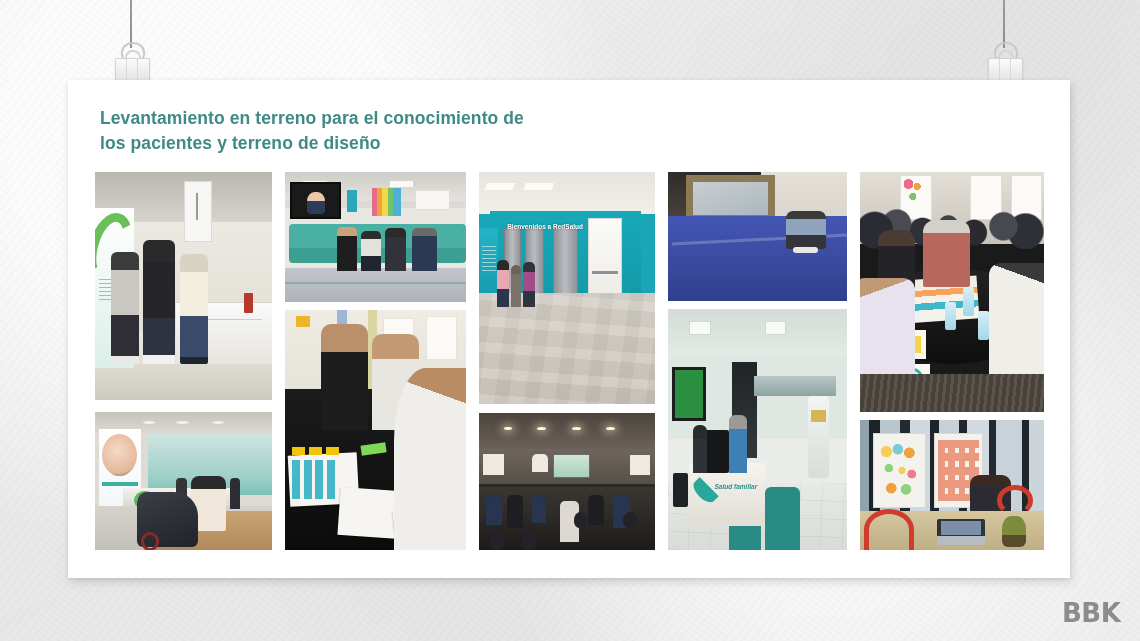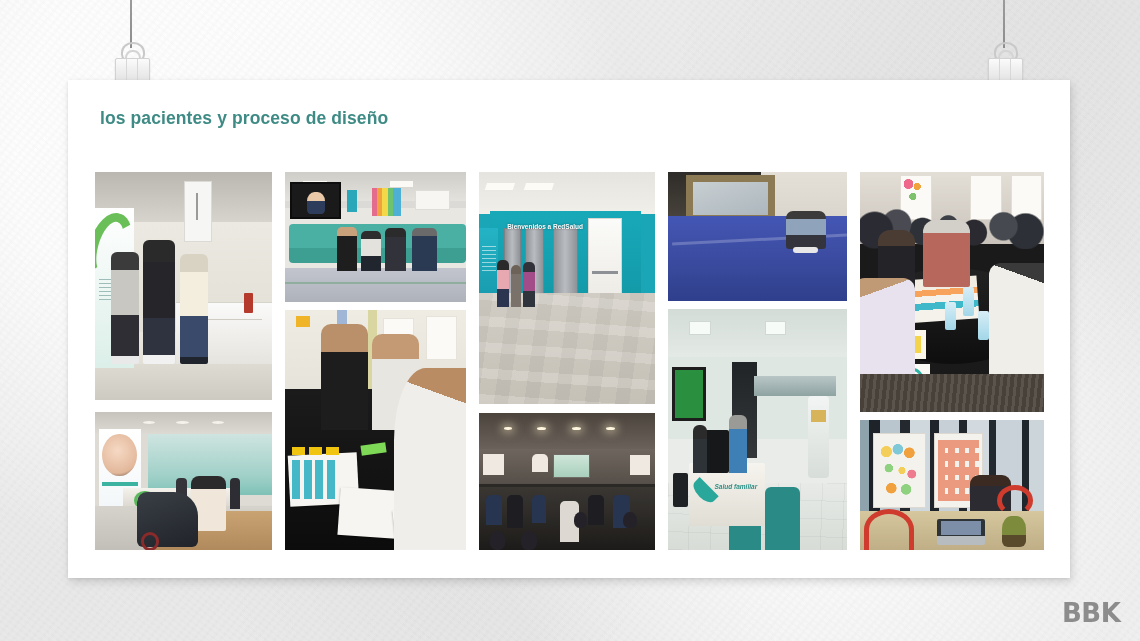--- a/index.html
+++ b/index.html
@@ -334,21 +334,22 @@
 <div class="hanger" style="left:981px;">
   <div class="wire"></div>
   <div class="ring"></div>
   <div class="ring2"></div>
   <div class="clipbody"></div>
 </div>
 
 <div id="page">
 
   <div id="title">
-    <span class="l2">los pacientes y proceso de diseño</span>
+    <span>Levantamiento en terreno para el conocimiento de</span>
+    <span class="l2">los pacientes y terreno de diseño</span>
   </div>
 
   <div id="grid">
 
     <div class="col c1">
       <div class="photo" style="height:228px;margin-bottom:12px;">
         <div class="scene s-counter">
           <div class="ceil"></div>
             <div class="wall"></div>
           <div class="desk"></div>

